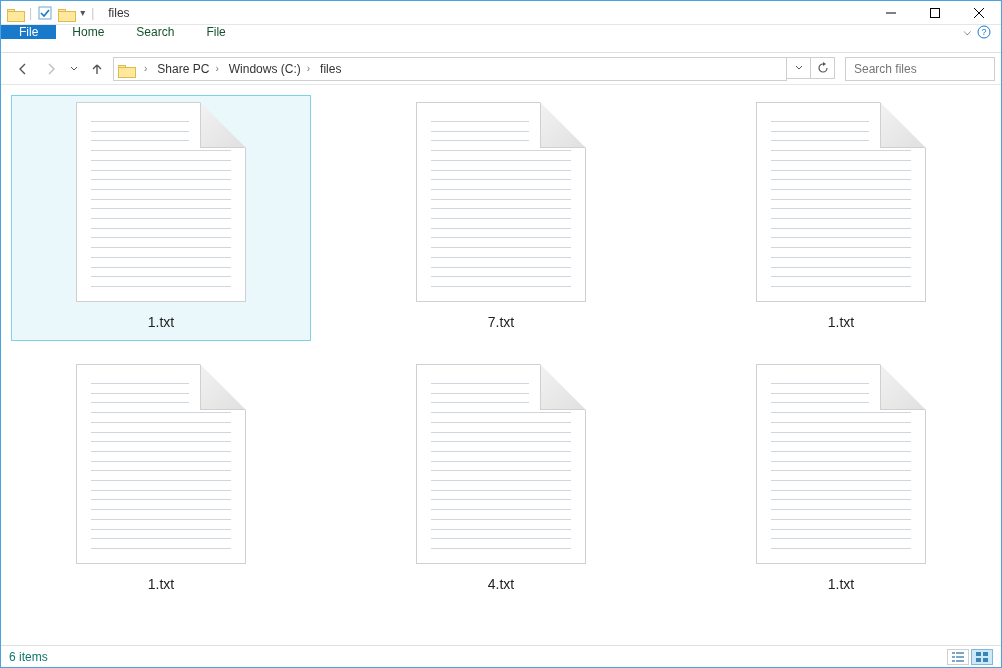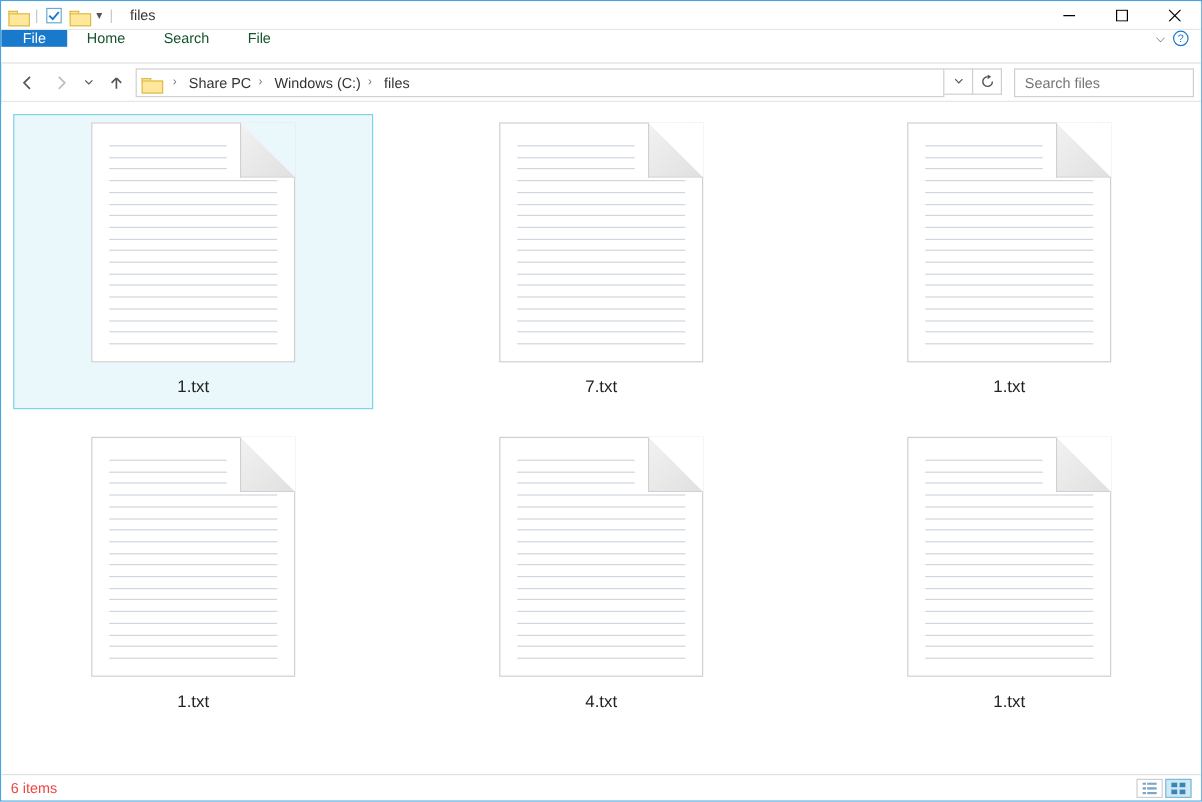--- a/index.html
+++ b/index.html
@@ -51,21 +51,21 @@
   .item .thumb .foldmask { position:absolute; top:-1px; right:-1px; width:0; height:0; border-top:46px solid #fff; border-left:46px solid transparent;}
   .item.selected .thumb .foldmask { border-top-color:#eaf7fb;}
   .item .thumb .lines { position:absolute; left:14px; right:14px; top:18px; bottom:14px; display:flex; flex-direction:column; justify-content:space-between;}
   .item .thumb .lines span { height:1px; background:#cfd6dd;}
   .item .thumb .lines span:first-child { margin-right:42px;}
   .item .thumb .lines span:nth-child(2) { margin-right:42px;}
   .item .thumb .lines span:nth-child(3) { margin-right:42px;}
   .item .label { margin-top:12px; font-size:14px; color:#222;}
 
   
-  .statusbar { position:absolute; left:0; right:0; bottom:0; height:22px; border-top:1px solid #e0e0e0; background:#fff; display:flex; align-items:center; padding:0 8px; color:#ef4444;}
+  .statusbar { position:absolute; left:0; right:0; bottom:0; height:22px; border-top:1px solid #e0e0e0; background:#fff; display:flex; align-items:center; padding:0 8px; color:#0f766e;}
   .statusbar .spacer { flex:1;}
   .view-toggle { display:flex; gap:2px;}
   .view-btn { width:22px; height:16px; border:1px solid #cfcfcf; display:flex; align-items:center; justify-content:center;}
   .view-btn.active { background:#cde8f6; border-color:#7fb8d8;}
 </style>
 </head>
 <body>
 
 <div class="titlebar">
   <div class="qat">

